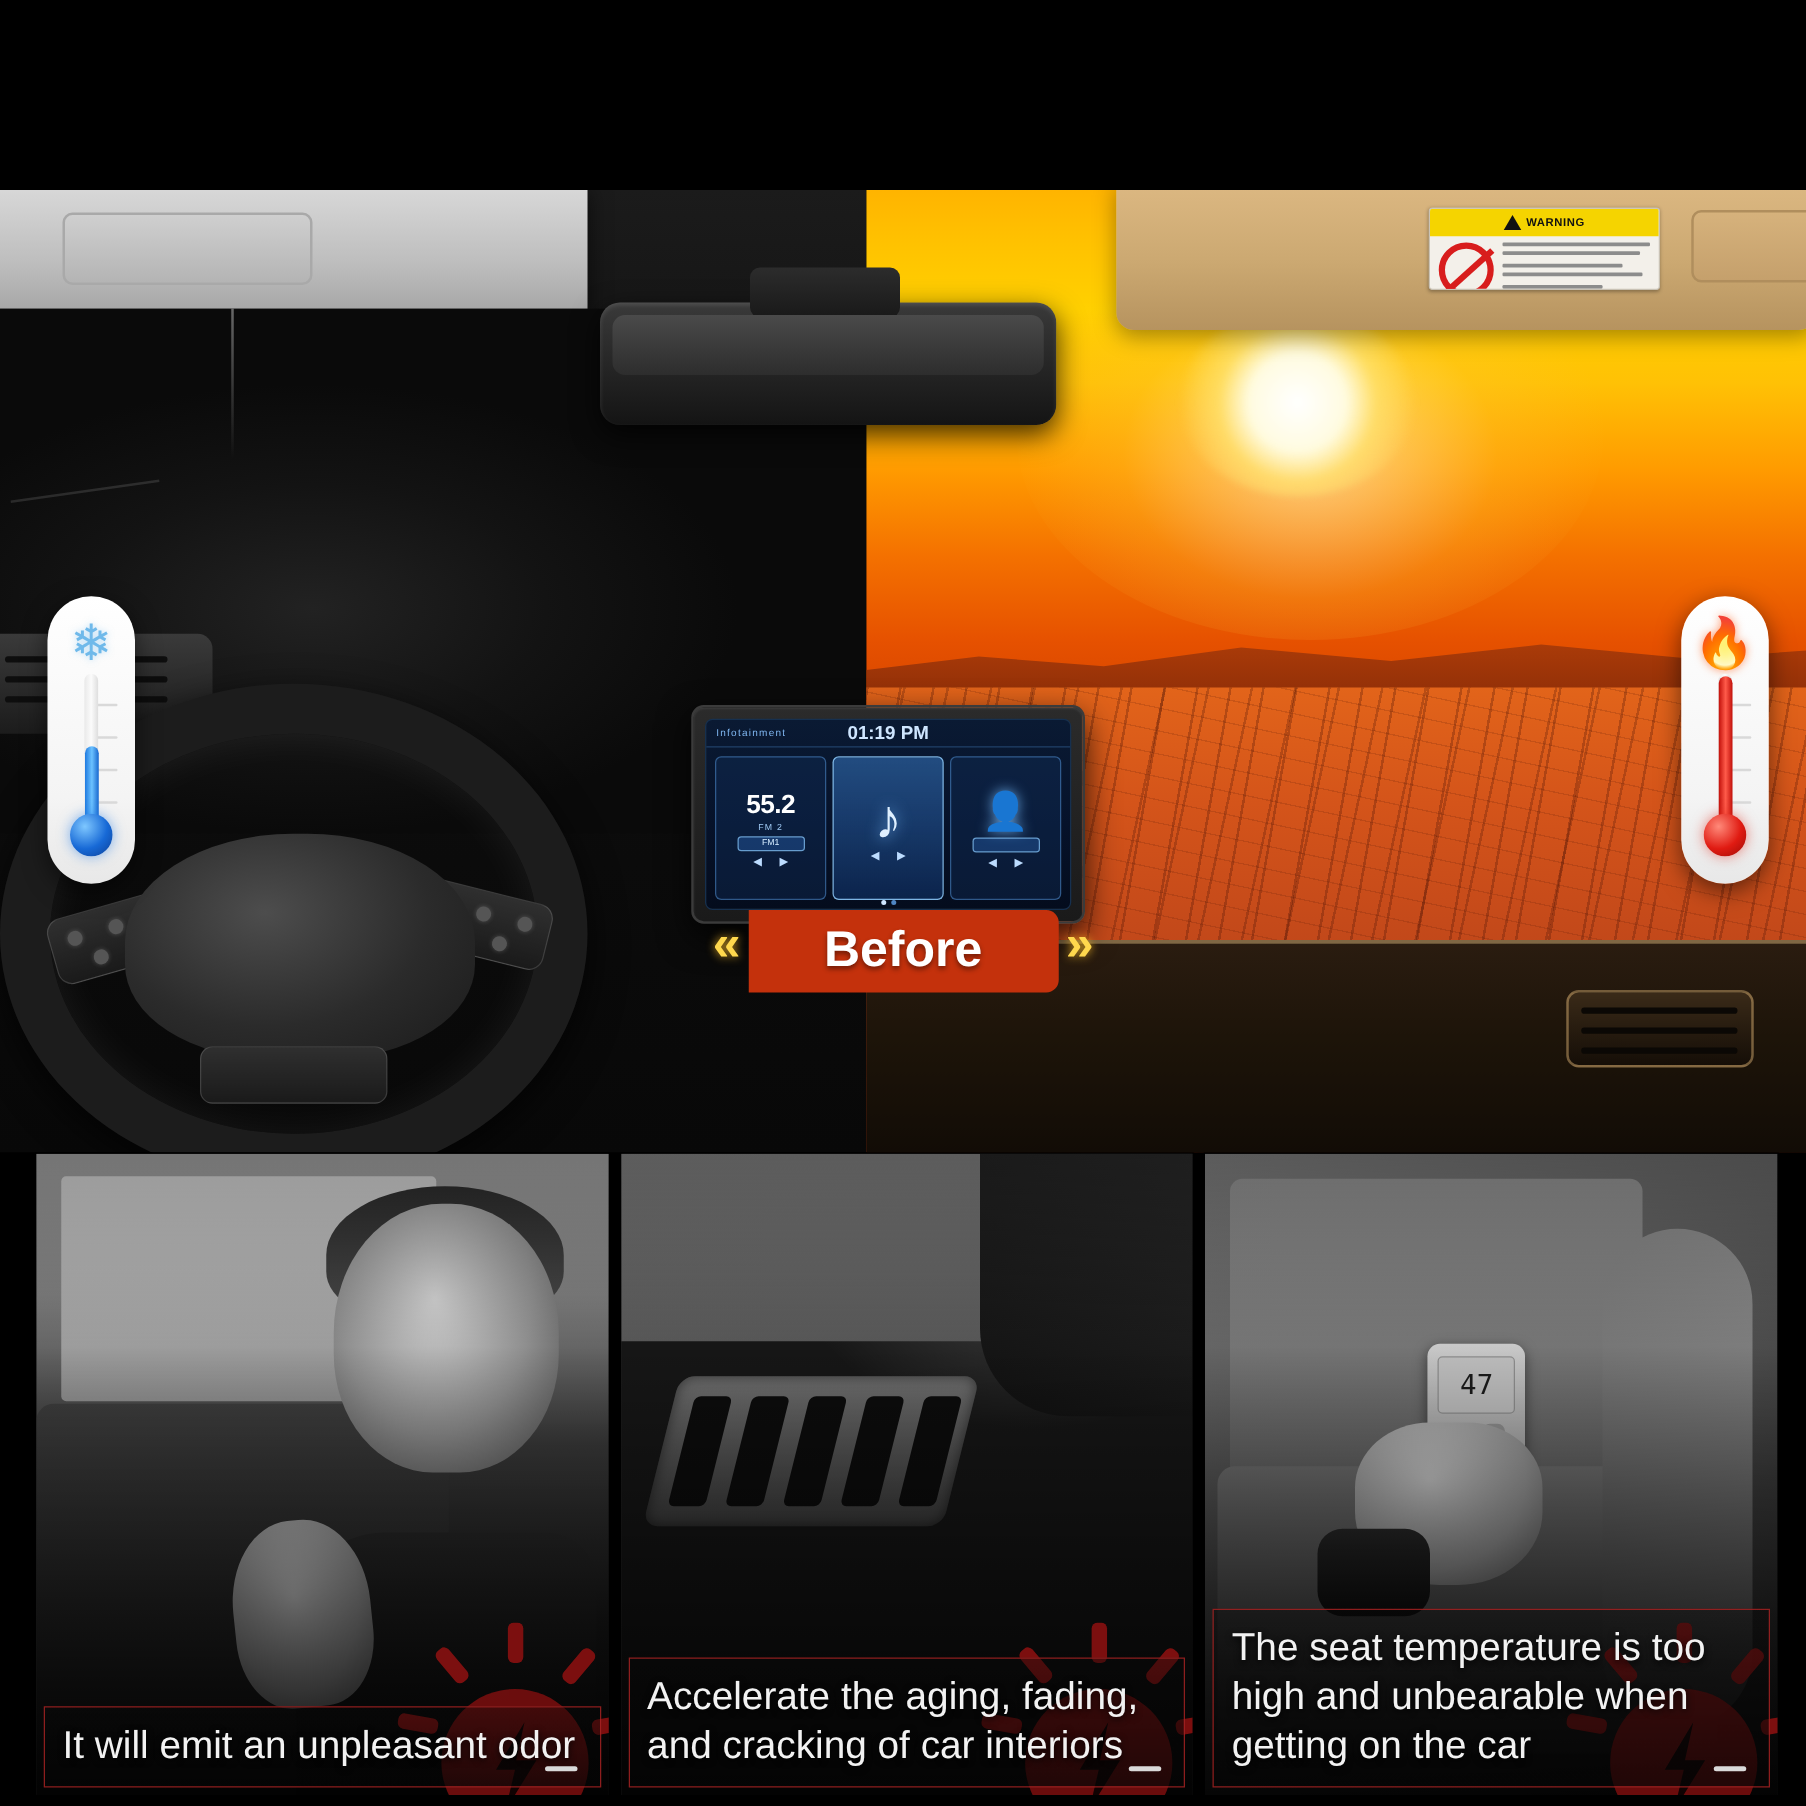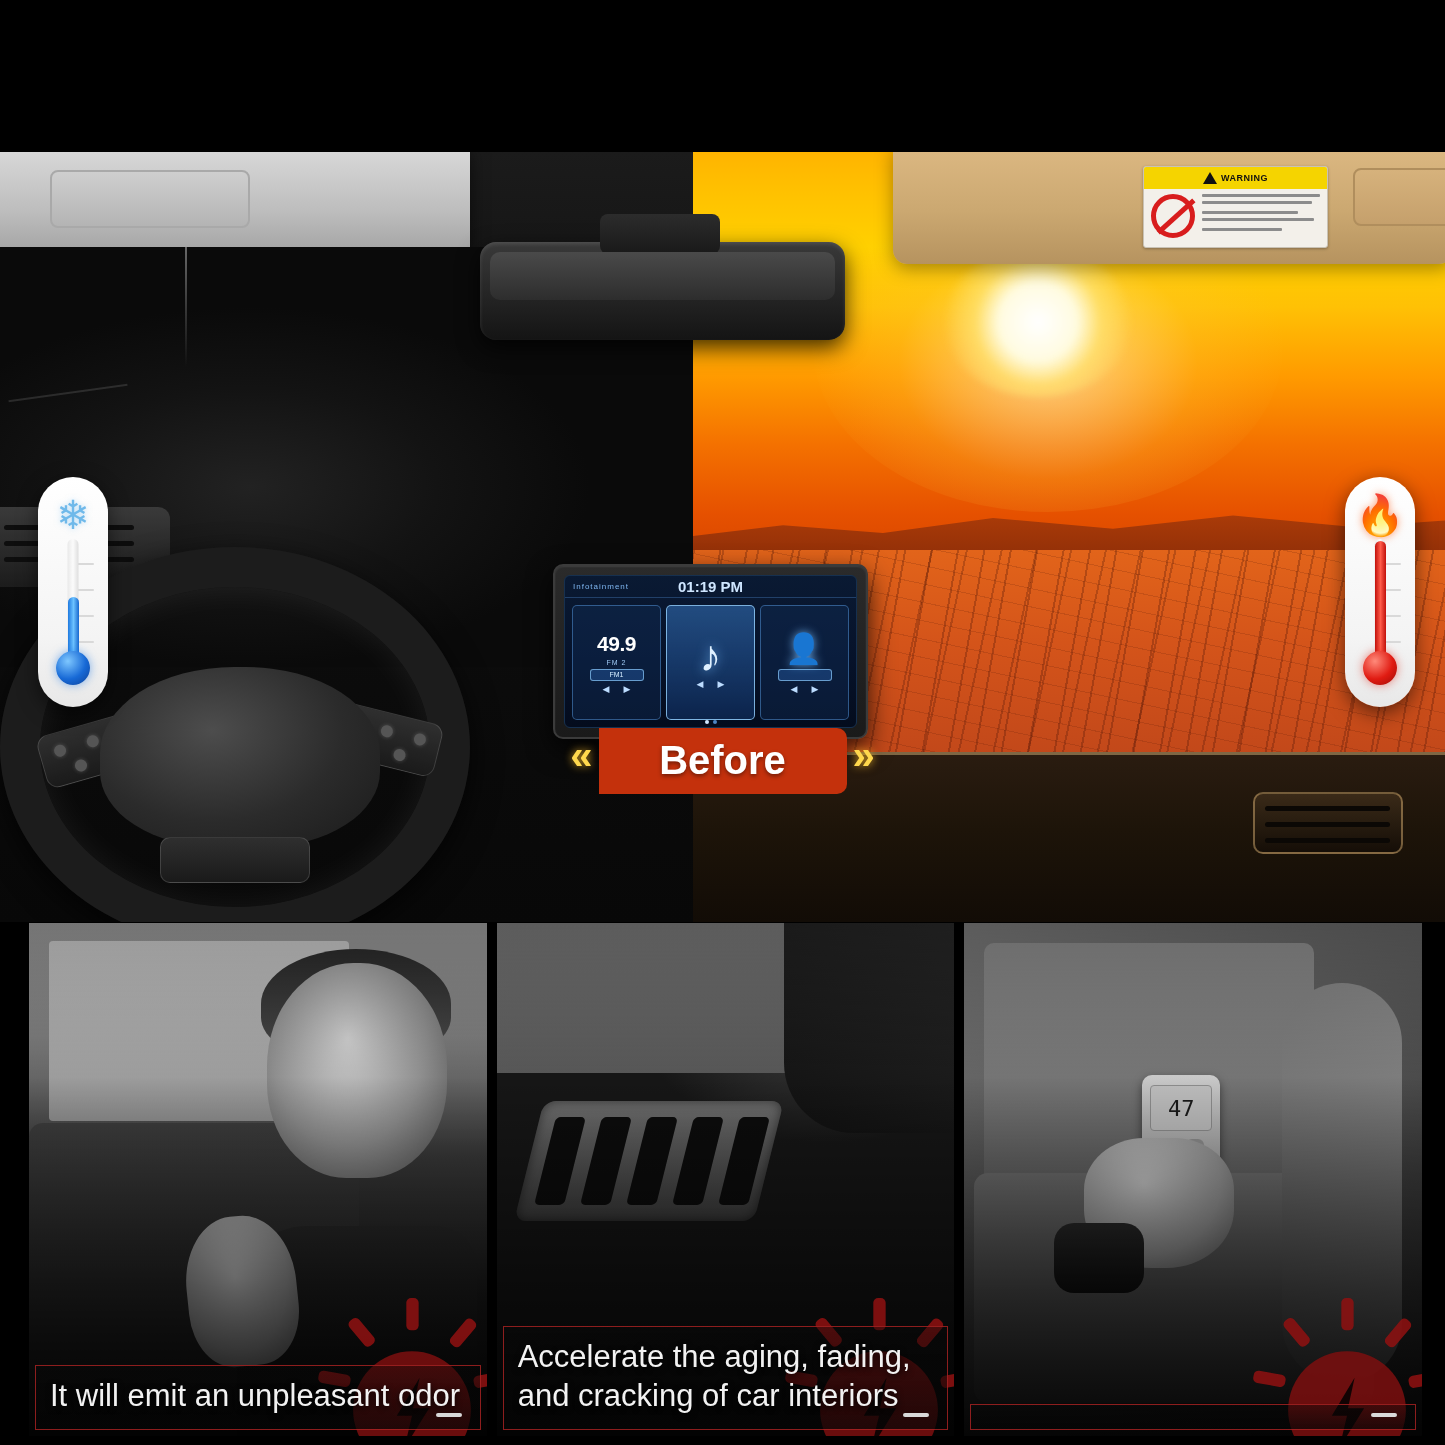--- a/index.html
+++ b/index.html
@@ -145,21 +145,21 @@
     background:linear-gradient(180deg,#dcb882 0%, #cba871 55%, #b6935f 100%);
     border-radius:0 0 14px 14px;
     box-shadow:0 5px 18px rgba(0,0,0,.35);
   }
   .visor-right-slot{
     position:absolute; left:460px; top:22px; width:190px; height:58px;
     background:linear-gradient(180deg,#d6b27c 0%,#c5a06c 100%);
     border:2px solid #b08e5d; border-radius:8px;
   }
   .warning-label{
-    position:absolute; left:250px; top:20px; width:185px; height:82px;
+    position:absolute; left:250px; top:20px; width:185px; height:66px;
     background:#f3f0ea; border:1px solid #c9c2b5; border-radius:3px;
     overflow:hidden; box-shadow:0 1px 3px rgba(0,0,0,.3);text-align:center;
   }
   .warn-top{
     position:absolute; left:0; top:0; width:100%; height:22px; background:#f5d400;
     display:flex; align-items:center; justify-content:center; gap:4px;
   }
   .warn-tri{ width:0;height:0;border-left:7px solid transparent;border-right:7px solid transparent;border-bottom:12px solid #111; }
   .warn-word{ font-size:9px; font-weight:bold; color:#111; letter-spacing:.5px; }
   .warn-noseat{
@@ -479,21 +479,21 @@
     <div class="mirror-cable"></div>
 
     <div class="headunit">
       <div class="hu-screen">
         <div class="hu-top">
           <span class="hu-brand">Infotainment</span>
           <span class="hu-time">01:19 PM</span>
         </div>
         <div class="hu-body">
           <div class="hu-tile">
-            <span class="hu-freq">49.9</span>
+            <span class="hu-freq">55.2</span>
             <span class="hu-sub">FM 2</span>
             <span class="hu-pill">FM1</span>
             <span class="hu-ctrls">
               <span>◀</span>
               <span>▶</span>
             </span>
           </div>
           <div class="hu-tile mid">
             <span class="hu-note">♪</span>
             <span class="hu-ctrls">
@@ -629,18 +629,19 @@
           <rect x="94" y="0" width="13" height="34" rx="5"></rect>
           <rect x="94" y="0" width="13" height="34" rx="5" transform="rotate(40 100 100)"></rect>
           <rect x="94" y="0" width="13" height="34" rx="5" transform="rotate(-40 100 100)"></rect>
           <rect x="94" y="0" width="13" height="34" rx="5" transform="rotate(80 100 100)"></rect>
           <rect x="94" y="0" width="13" height="34" rx="5" transform="rotate(-80 100 100)"></rect>
         </g>
         <circle cx="100" cy="118" r="62" fill="#7d0f0f" opacity="0.92"></circle>
         <path d="M108 84 L84 124 L100 124 L92 158 L118 116 L101 116 Z" fill="#120303"></path>
       </svg>
       <div class="card-caption">
+        <div class="caption-text">The seat temperature is too high and unbearable when getting on the car</div>
         <div class="caption-dash"></div>
       </div>
     </div>
 
   </div>
 </div>
 
 </body></html>

